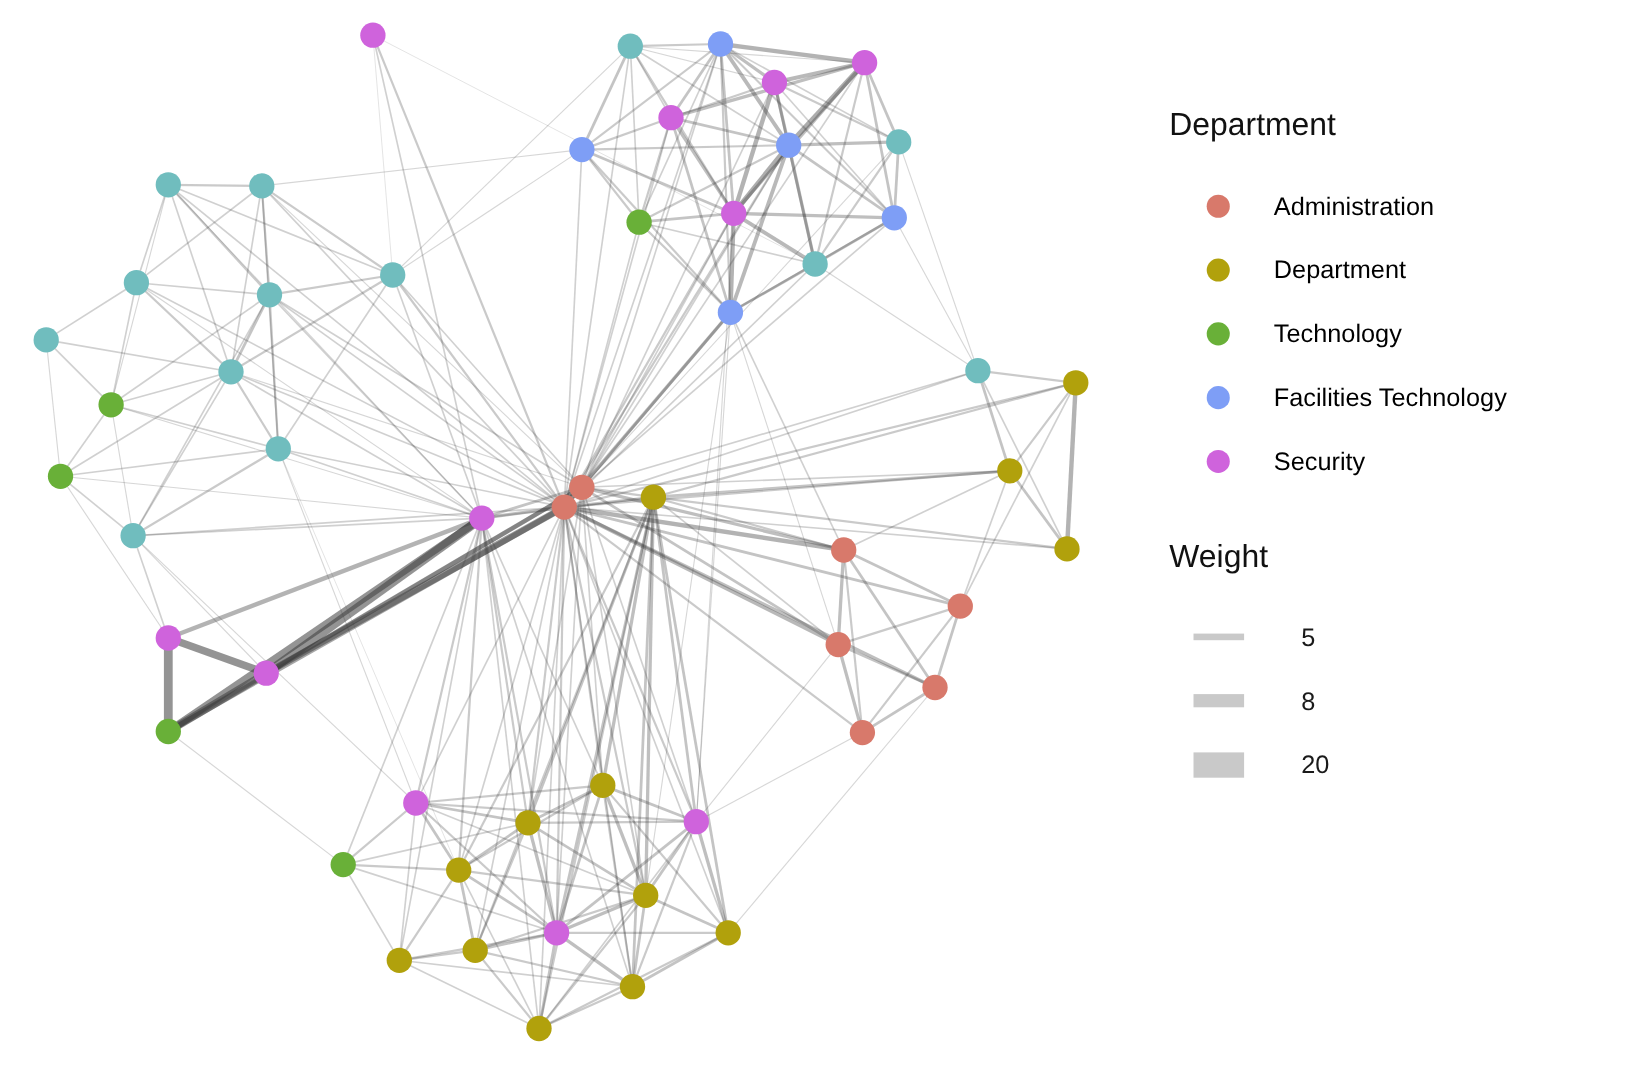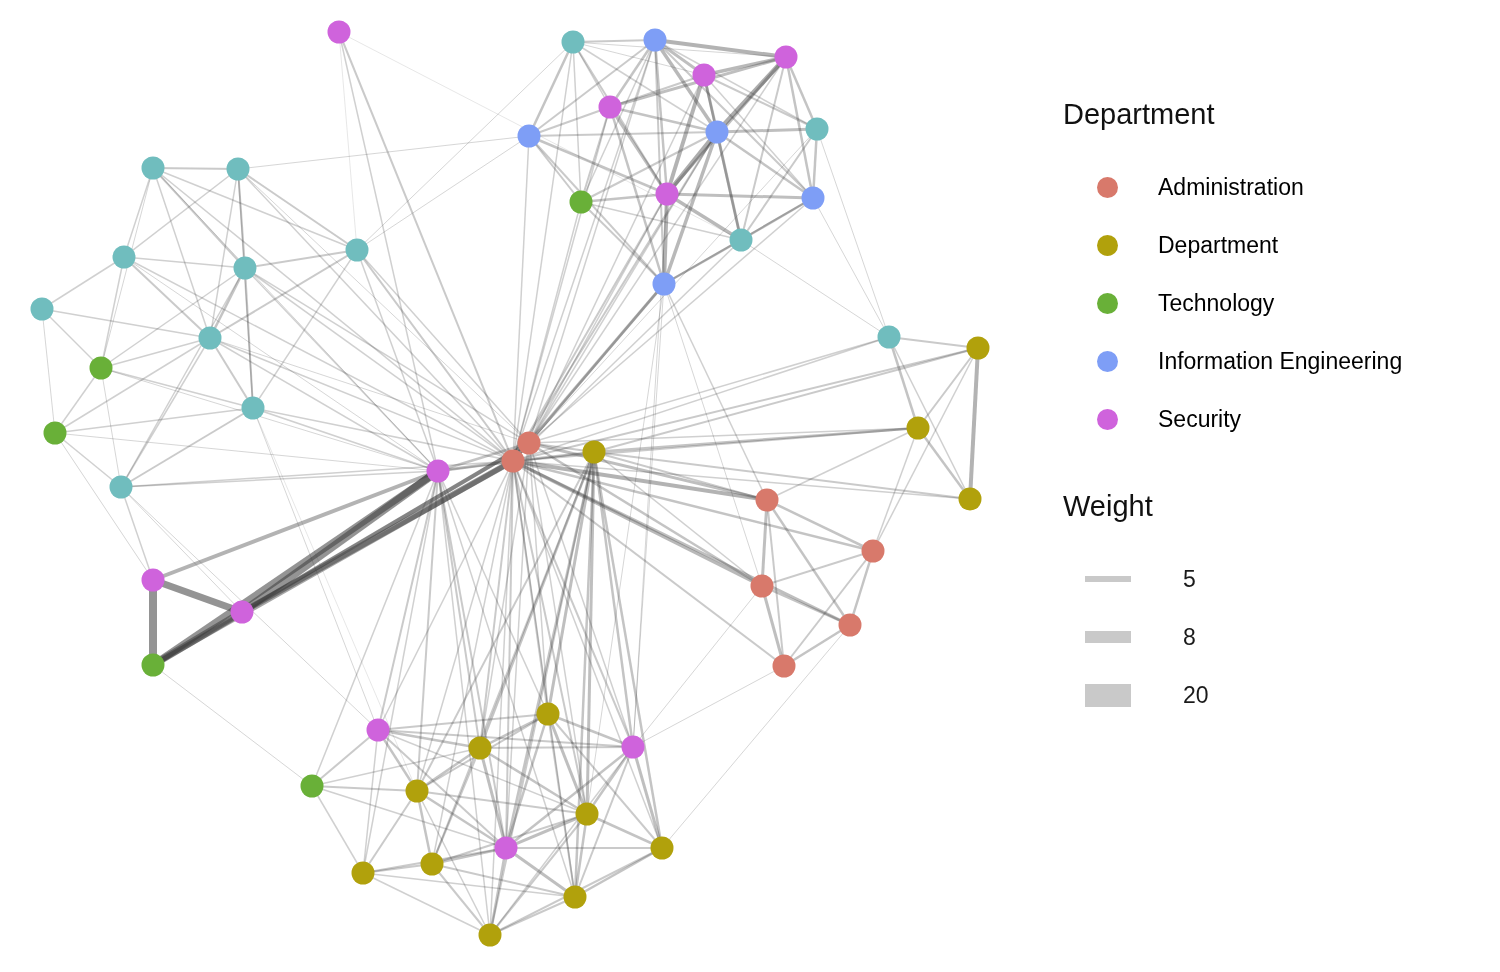--- a/index.html
+++ b/index.html
@@ -434,21 +434,21 @@
       <div class="legend-row">
         <span class="legend-dot" style="background: rgb(177, 161, 12);"></span>
         <span class="legend-label">Department</span>
       </div>
       <div class="legend-row">
         <span class="legend-dot" style="background: rgb(105, 176, 56);"></span>
         <span class="legend-label">Technology</span>
       </div>
       <div class="legend-row">
         <span class="legend-dot" style="background: rgb(126, 158, 246);"></span>
-        <span class="legend-label">Information Engineering</span>
+        <span class="legend-label">Facilities Technology</span>
       </div>
       <div class="legend-row">
         <span class="legend-dot" style="background: rgb(207, 99, 220);"></span>
         <span class="legend-label">Security</span>
       </div>
     </div>
 
     <div class="weight-section">
       <p class="legend-title">Weight</p>
 

